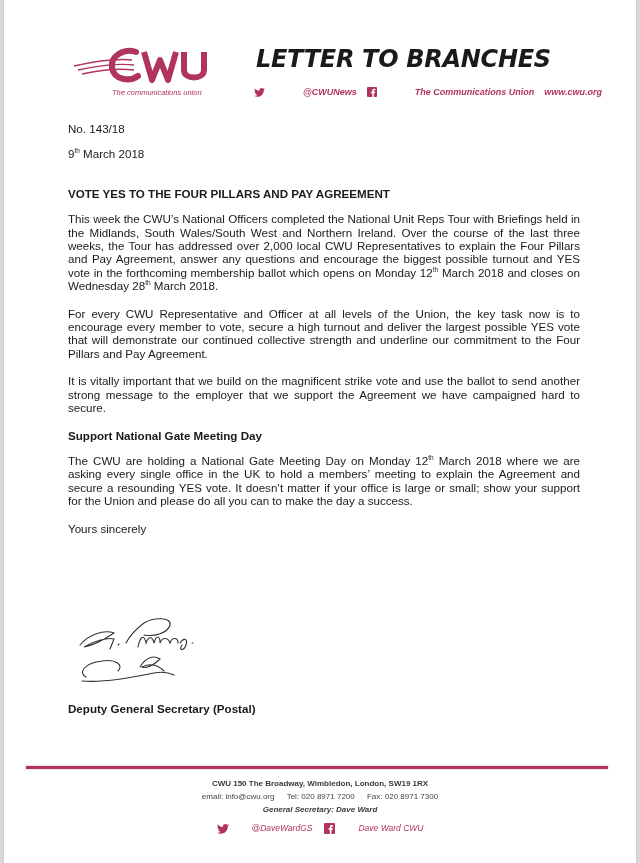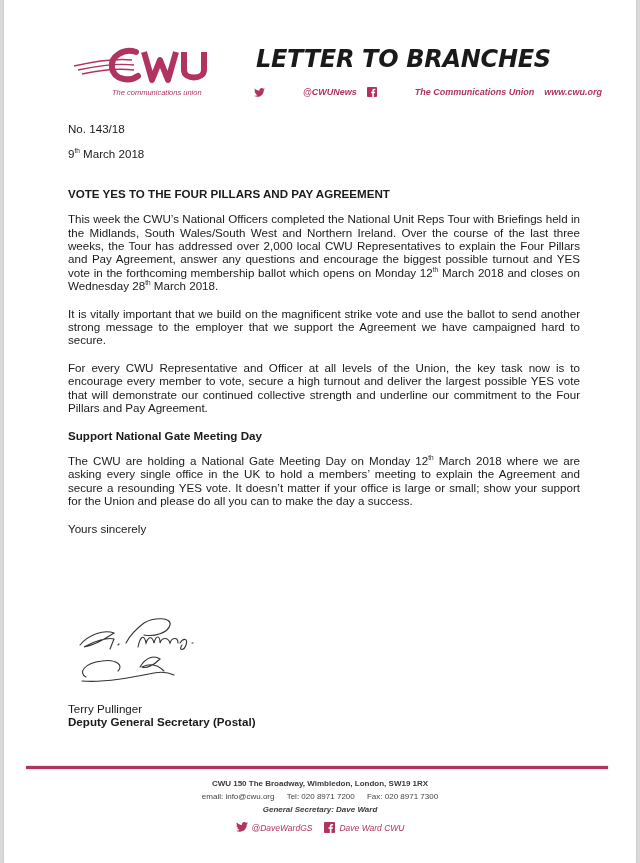--- a/index.html
+++ b/index.html
@@ -132,21 +132,21 @@
     .footer .gs { font-weight: bold; font-style: italic; color: #3a3a3a; }
     .footer .social {
       margin-top: 6px;
       display: flex;
       justify-content: center;
       align-items: center;
       font-style: italic;
       color: #b0345f;
       font-size: 8.5px;
     }
-    .footer .social .item { display: flex; align-items: flex-start; margin: 0 6px; }
+    .footer .social .item { display: flex; align-items: center; margin: 0 6px; gap: 19px; }
     .footer .social svg { margin-right: 4px; }
   </style>
 </head>
 <body>
 
 <div class="page">
 
   <div class="logo">
     <svg width="150" height="46" viewBox="0 0 150 46">
       <path d="M2 26 C 20 22, 40 18, 60 20" stroke="#b0345f" stroke-width="1.4" fill="none"></path>
@@ -178,23 +178,23 @@
     <span class="item">www.cwu.org</span>
   </div>
 
   <div class="doc">
     <p class="ref">No. 143/18</p>
     <p class="date"><span>9</span><sup>th</sup><span> March 2018</span></p>
     <p class="subject">VOTE YES TO THE FOUR PILLARS AND PAY AGREEMENT</p>
 
     <p class="para"><span>This week the CWU’s National Officers completed the National Unit Reps Tour with Briefings held in the Midlands, South Wales/South West and Northern Ireland.  Over the course of the last three weeks, the Tour has addressed over 2,000 local CWU Representatives to explain the Four Pillars and Pay Agreement, answer any questions and encourage the biggest possible turnout and YES vote in the forthcoming membership ballot which opens on Monday 12</span><sup>th</sup><span> March 2018 and closes on Wednesday 28</span><sup>th</sup><span> March 2018.</span></p>
 
+    <p class="para">For every CWU Representative and Officer at all levels of the Union, the key task now is to encourage every member to vote, secure a high turnout and deliver the largest possible YES vote that will demonstrate our continued collective strength and underline our commitment to the Four Pillars and Pay Agreement.</p>
+
     <p class="para">It is vitally important that we build on the magnificent strike vote and use the ballot to send another strong message to the employer that we support the Agreement we have campaigned hard to secure.</p>
-
-    <p class="para">For every CWU Representative and Officer at all levels of the Union, the key task now is to encourage every member to vote, secure a high turnout and deliver the largest possible YES vote that will demonstrate our continued collective strength and underline our commitment to the Four Pillars and Pay Agreement.</p>
 
     <p class="subhead">Support National Gate Meeting Day</p>
 
     <p class="para"><span>The CWU are holding a National Gate Meeting Day on Monday 12</span><sup>th</sup><span> March 2018 where we are asking every single office in the UK to hold a members’ meeting to explain the Agreement and secure a resounding YES vote.  It doesn’t matter if your office is large or small; show your support for the Union and please do all you can to make the day a success.</span></p>
 
 
     <p class="closing">Yours sincerely</p>
   </div>
 
   <div class="signature">
@@ -207,21 +207,20 @@
         <path d="M106 28 C 110 22, 114 24, 112 30 C 110 36, 104 36, 108 30"></path>
         <path d="M118 28 l 1 0"></path>
         <path d="M12 62 C 4 58, 10 48, 28 46 C 42 44, 50 50, 44 56"></path>
         <path d="M8 66 C 30 68, 60 62, 80 58 C 90 56, 96 58, 100 60"></path>
         <path d="M66 52 C 72 42, 80 40, 86 44 C 80 50, 72 54, 68 52 C 76 48, 84 50, 90 56"></path>
       </g>
     </svg>
   </div>
 
   <div class="signer">
-    <div>Terry Pullinger</div>
     <div class="title">Deputy General Secretary (Postal)</div>
   </div>
 
   <div class="footer-rule"></div>
   <div class="footer">
     <div class="address">CWU 150 The Broadway, Wimbledon, London, SW19 1RX</div>
     <div class="contact">
       <span>email: info@cwu.org</span>
       <span>Tel: 020 8971 7200</span>
       <span>Fax: 020 8971 7300</span>

